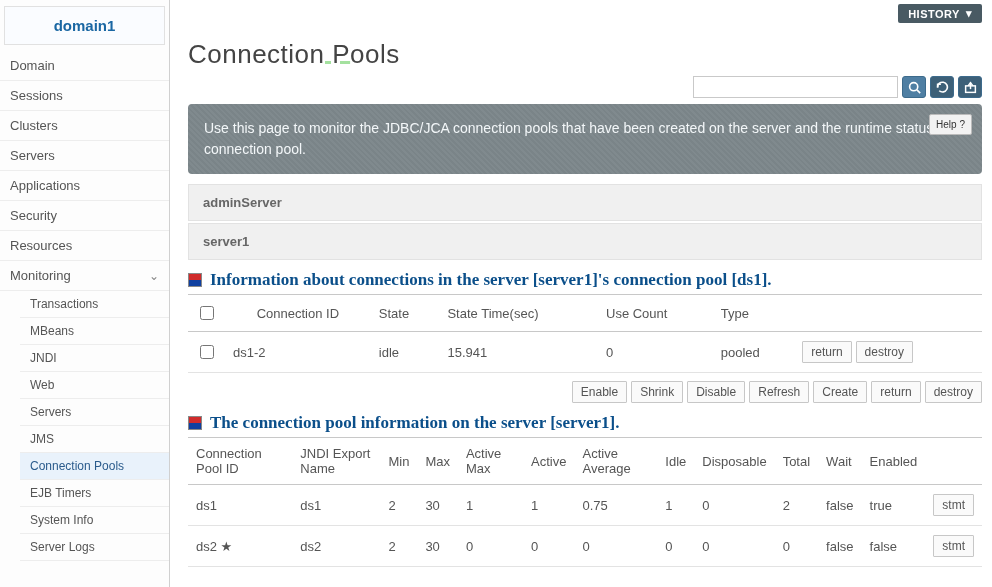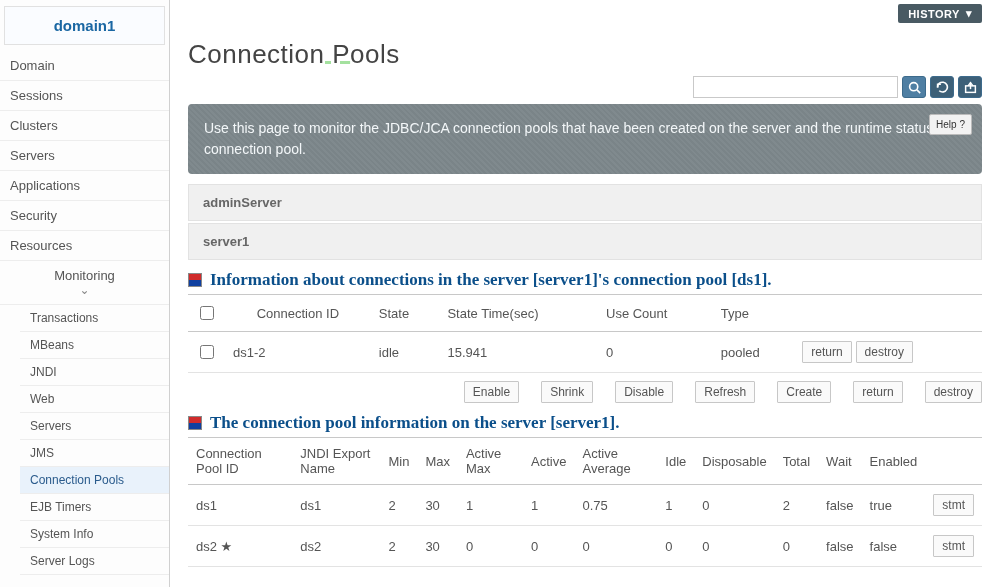--- a/index.html
+++ b/index.html
@@ -2,21 +2,21 @@
 <html><head>
 <meta charset="utf-8">
 <style>
   html,body{margin:0;padding:0;font-family:"Segoe UI",Arial,Helvetica,sans-serif;font-size:13px;color:#333;background:#fff;}
   *{box-sizing:border-box;}
   .app{display:flex;width:992px;height:587px;overflow:hidden;}
   
   .sidebar{width:170px;flex:0 0 170px;border-right:1px solid #d0d0d0;background:#fdfdfd;display:flex;flex-direction:column;padding-top:4px;}
   .domain-hdr{ text-align:center;color:#1a67a3;font-weight:600;font-size:15px;padding:10px 6px;border:1px solid #e1e1e1;margin:2px 4px 6px 4px;background:#fafcff;}
   .navitem{padding:7px 10px;color:#555;border-bottom:1px solid #ededed;cursor:pointer;}
-  .navitem.group{display:flex;justify-content:space-between;align-items:center;flex-direction:column;}
+  .navitem.group{display:flex;justify-content:space-between;align-items:center;}
   .subnav{padding-left:20px;}
   .subnav .navitem{padding:6px 10px;font-size:12px;}
   .subnav .navitem.active{background:#e9f2fb;color:#2a5b8c;font-weight:500;}
   .chev{font-size:12px;color:#888;}
   
   .main{flex:1 1 auto;padding:4px 10px 10px 18px;overflow:auto;position:relative;}
   .topbar{display:flex;justify-content:flex-end;margin-bottom:16px;}
   .historybtn{background:#495a63;color:#fff;font-weight:600;font-size:11px;padding:3px 10px;border-radius:2px;letter-spacing:.5px;cursor:pointer;display:flex;align-items:center;gap:6px;}
   h1.title{font-size:26px;font-weight:400;color:#444;margin:4px 0 6px 0;letter-spacing:.5px;}
   h1.title .tgreen{text-decoration:underline;text-decoration-color:#a4e19f;text-decoration-thickness:3px;text-underline-offset:-2px;}
@@ -27,21 +27,21 @@
   .banner{background:repeating-linear-gradient(45deg,#808a8e,#808a8e 2px,#7a8488 2px,#7a8488 4px);color:#f3f7f9;padding:14px 16px;border-radius:4px;position:relative;margin-bottom:10px;font-size:14px;line-height:1.5;}
   .helpbtn{position:absolute;right:10px;top:10px;background:#f2f2f2;color:#333;font-size:10px;border:1px solid #bbb;padding:2px 6px;border-radius:2px;cursor:pointer;}
   .serverblk{background:#f0f0f0;border:1px solid #e2e2e2;padding:10px 14px;color:#666;font-weight:600;margin-bottom:2px;}
   .secttitle{color:#0b4f8a;font-size:17px;font-weight:600;margin:10px 0 4px 0;display:flex;align-items:center;gap:8px;font-family:Liberation Serif, serif;}
   .flagicon{width:14px;height:14px;display:inline-block;background:linear-gradient(to bottom,#d02b2b 50%,#1040a0 50%);border:1px solid #888;}
   
   table.tbl{width:100%;border-collapse:collapse;margin-bottom:4px;}
   table.tbl th{font-weight:500;color:#555;padding:8px 8px;border-top:1px solid #c8c8c8;border-bottom:1px solid #c8c8c8;text-align:left;font-size:13px;}
   table.tbl td{padding:9px 8px;border-bottom:1px solid #e3e3e3;color:#555;font-size:13px;}
   .chk{width:14px;height:14px;}
-  .actrow{display:flex;justify-content:flex-end;gap:22px;margin:8px 0 6px 0;}
+  .actrow{display:flex;justify-content:flex-end;gap:4px;margin:8px 0 6px 0;}
   button.sm{background:#fafafa;border:1px solid #c7c7c7;color:#555;font-size:12px;padding:3px 8px;cursor:pointer;border-radius:1px;}
   table.tbl td .cellbtns{display:flex;gap:4px;}
 </style>
 </head>
 <body>
 
 <div class="app">
 
   <div class="sidebar">
     <div class="domain-hdr">domain1</div>

